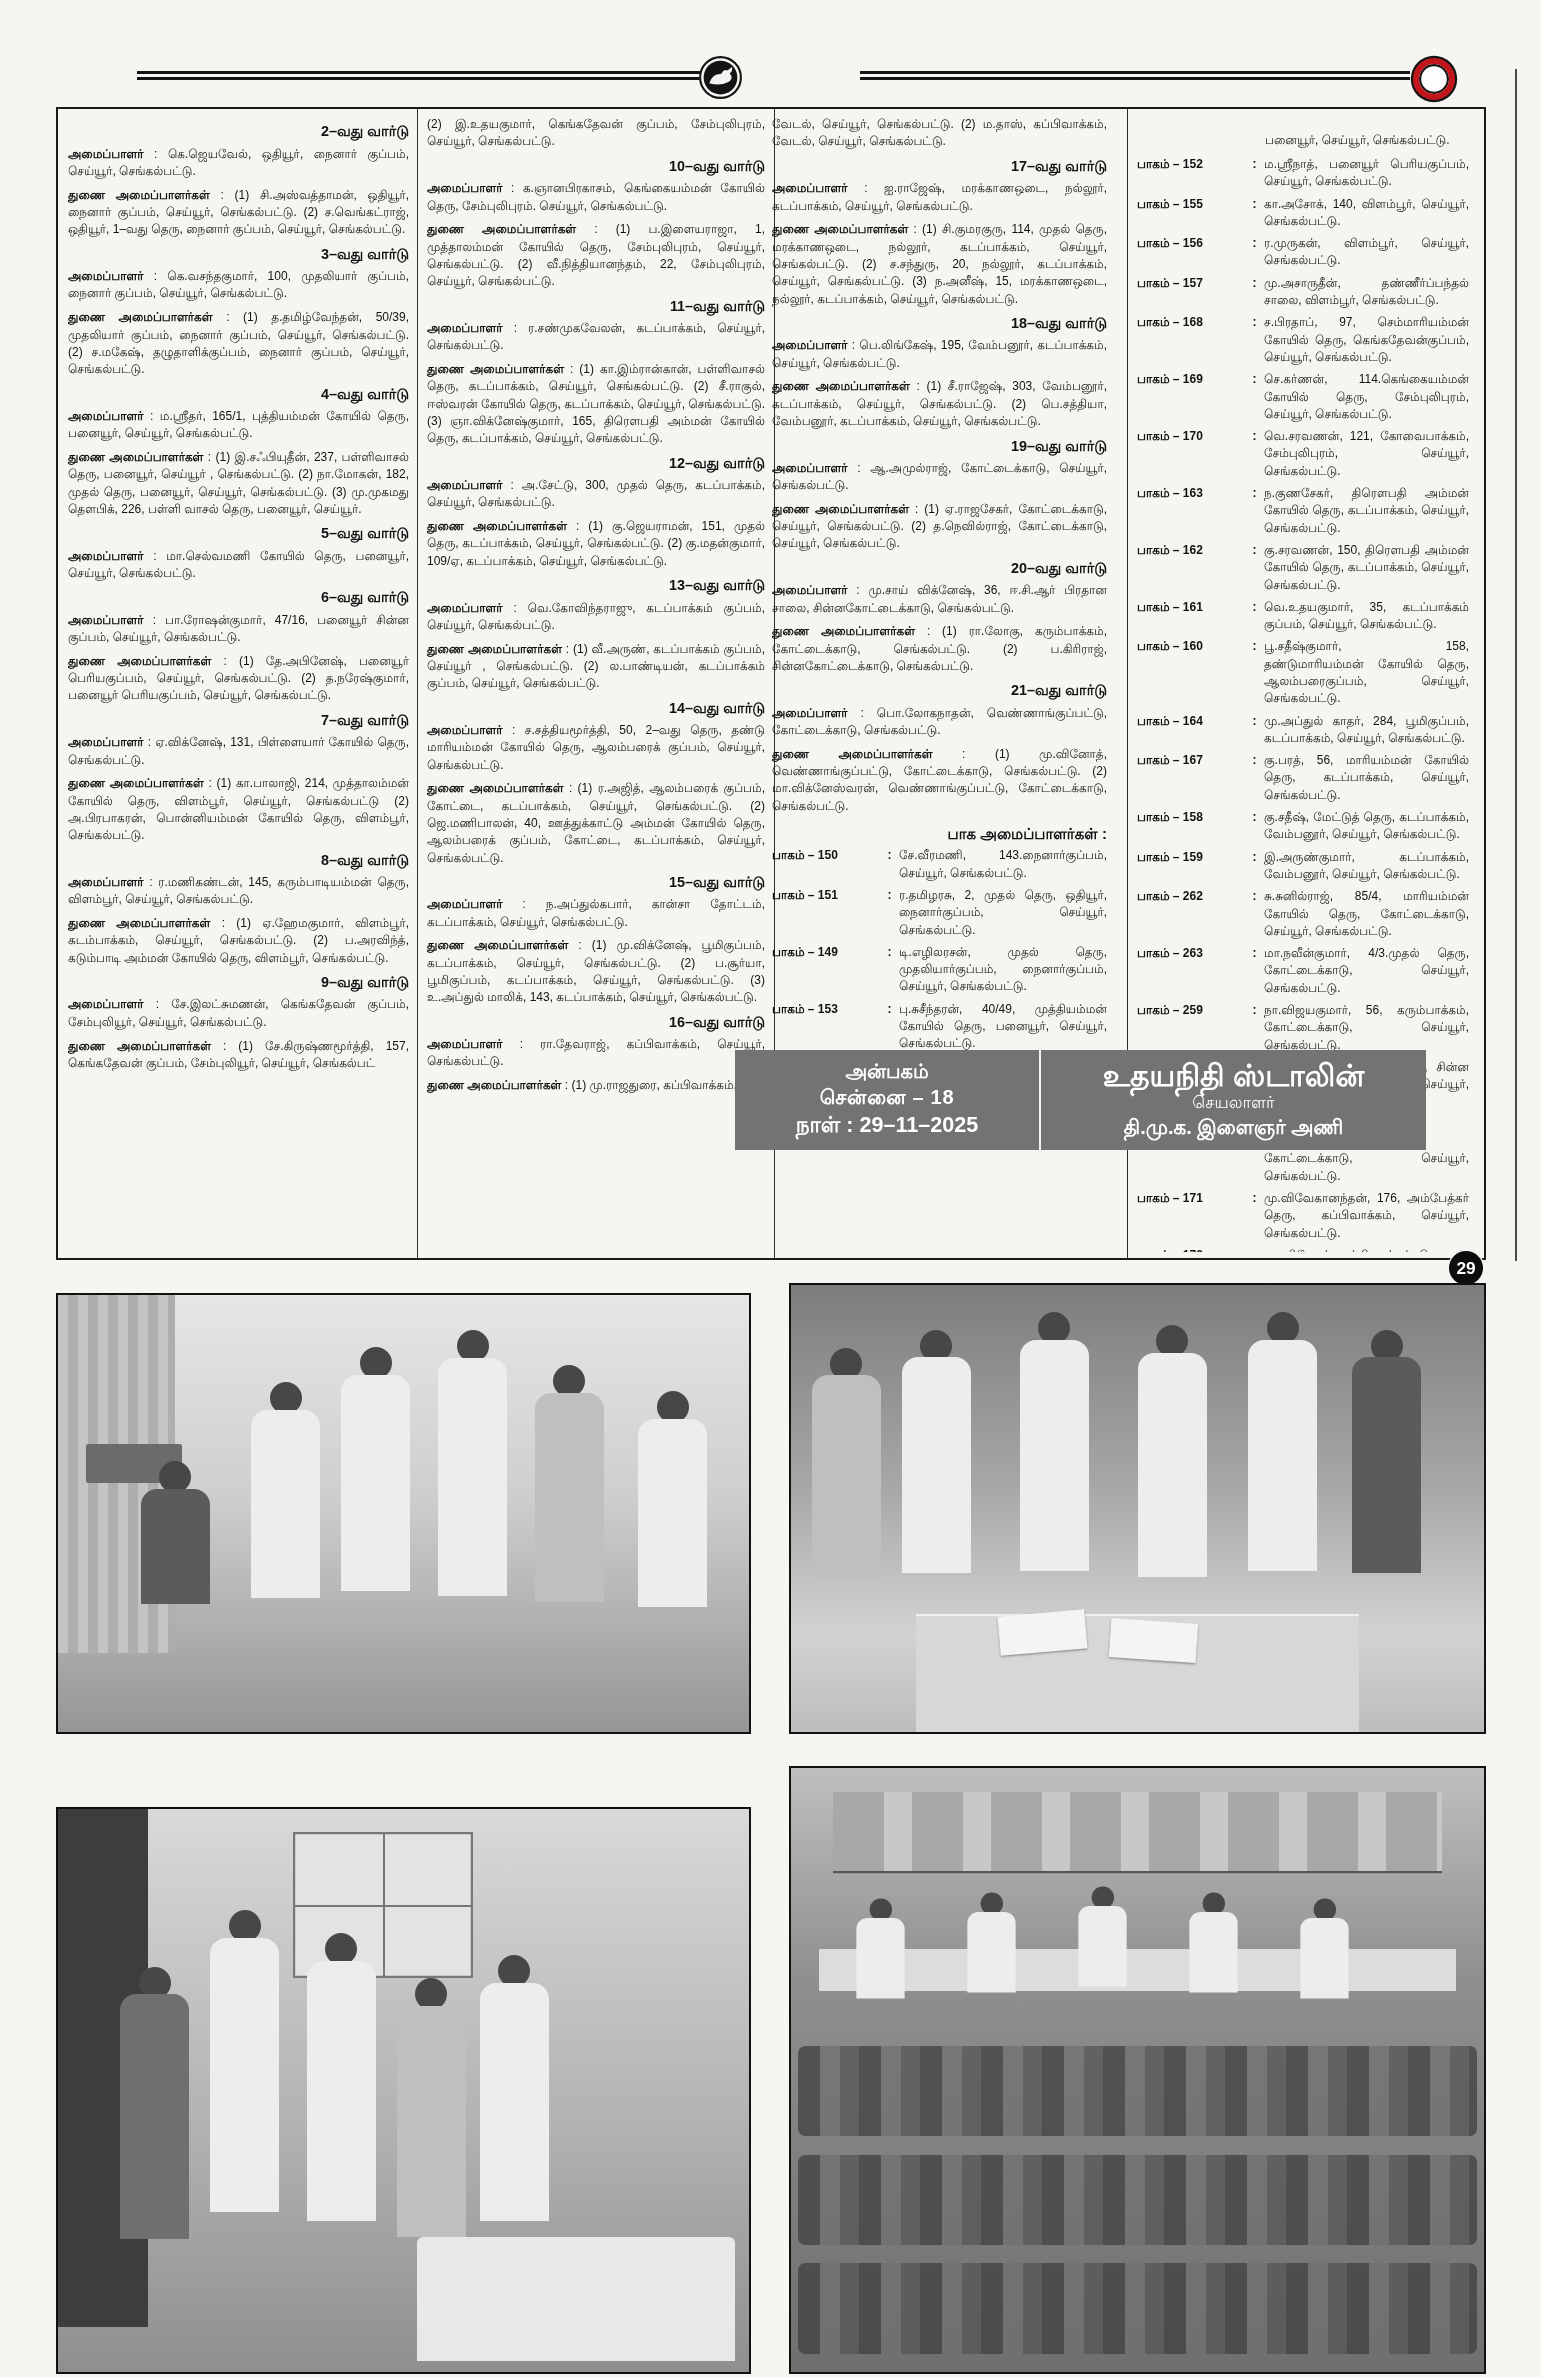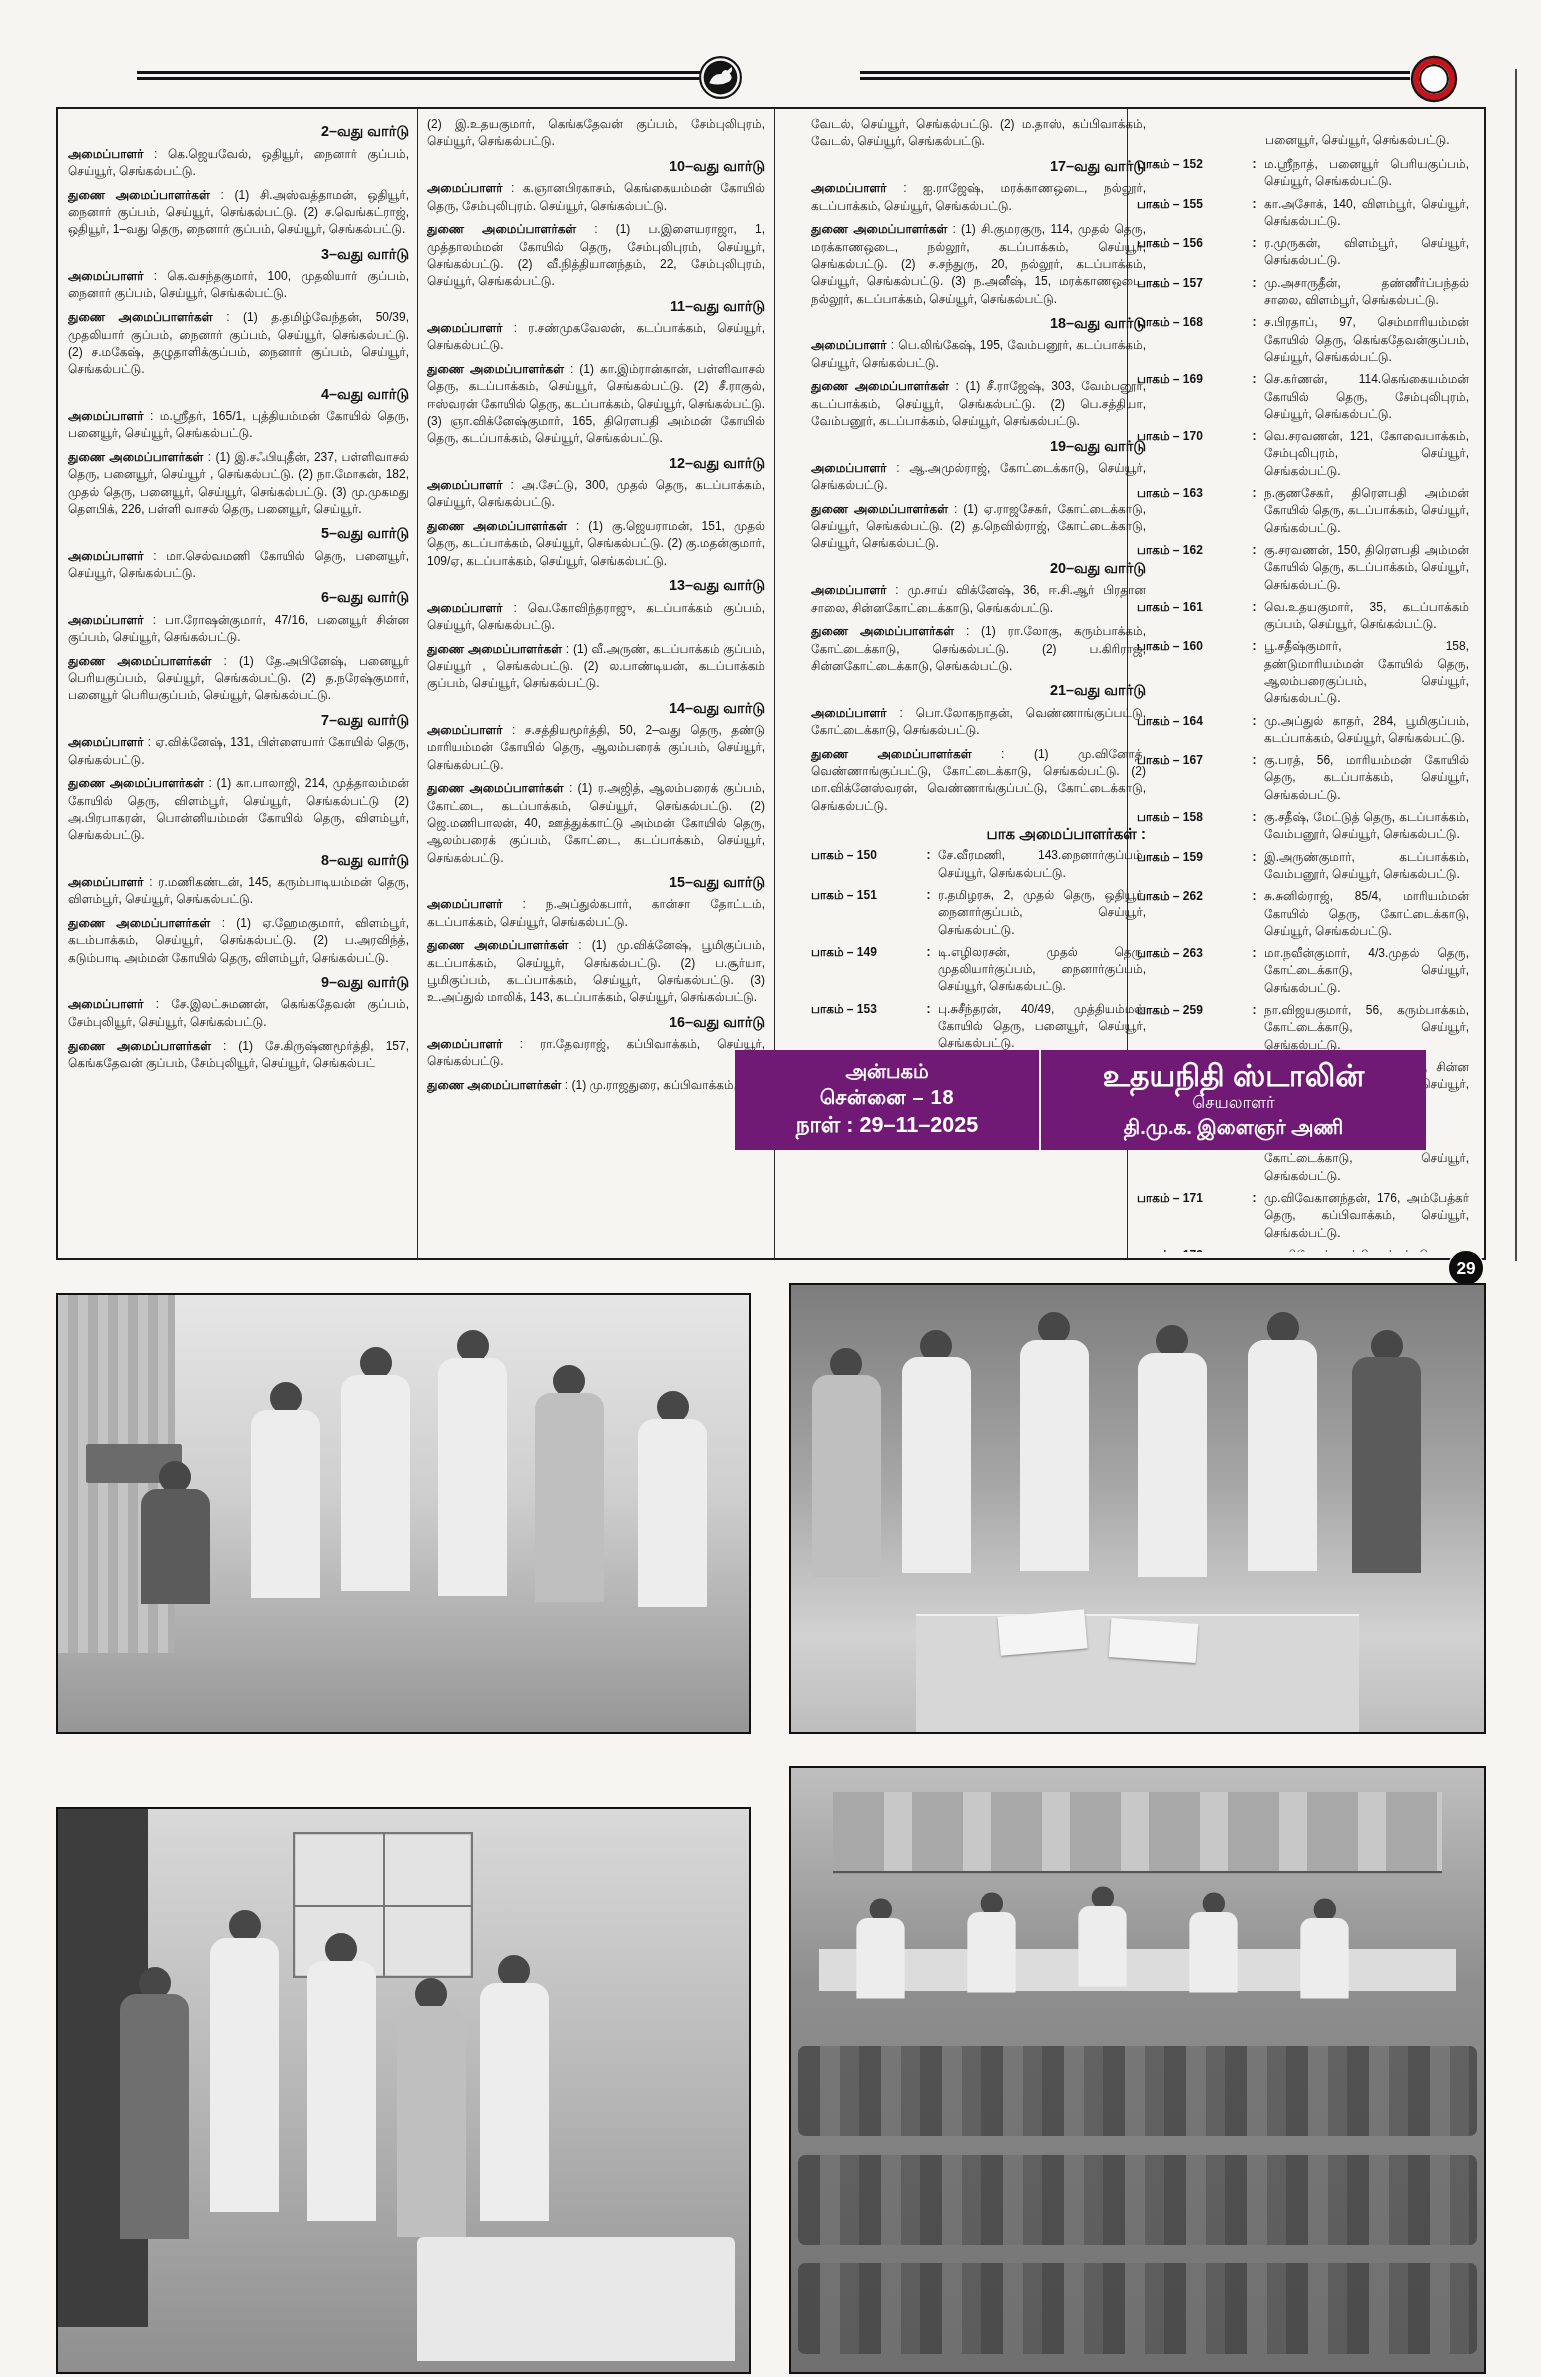--- a/index.html
+++ b/index.html
@@ -21,21 +21,21 @@
   .col p{margin:0 0 6.5px;text-align:justify;}
   .col h3{font-size:14.4px;font-weight:bold;text-align:right;margin:7.2px 0 5px;}
   .col h3.section{font-size:15px;margin-top:10px;}
   .cont.indent{padding-left:128px;margin-top:16px;}
   .part-row{display:flex;margin-bottom:5px;}
   .part-num{flex:0 0 108px;font-weight:bold;white-space:nowrap;}
   .part-colon{flex:0 0 19px;text-align:center;font-weight:bold;}
   .part-text{flex:1;text-align:justify;}
   b.lbl{font-weight:bold;}
   
-  .ad-box{position:absolute;left:735px;top:1050px;width:691px;height:100px;background:#701a75;color:#fff;display:flex;}
+  .ad-box{position:absolute;left:735px;top:1050px;width:691px;height:100px;background:#737373;color:#fff;display:flex;}
   .ad-left{flex:0 0 44%;display:flex;flex-direction:column;justify-content:center;align-items:center;gap:1.4px;
            border-right:2.2px solid #f6f5f1;}
   .ad-left .l1{font-size:19.5px;font-weight:bold;}
   .ad-left .l2{font-size:20px;font-weight:bold;letter-spacing:0.7px;}
   .ad-left .l3{font-size:21.6px;font-weight:bold;}
   .ad-right{flex:1;display:flex;flex-direction:column;justify-content:center;align-items:center;}
   .ad-right .t{font-size:30px;font-weight:bold;line-height:33px;}
   .ad-right .s1{font-size:16.6px;margin-top:1.4px;}
   .ad-right .s2{font-size:20px;font-weight:bold;margin-top:2px;}
   
@@ -134,21 +134,21 @@
         <h3>14–வது வார்டு</h3>
         <p><b class="lbl">அமைப்பாளர்</b> : ச.சத்தியமூர்த்தி, 50, 2–வது தெரு, தண்டு மாரியம்மன் கோயில் தெரு, ஆலம்பரைக் குப்பம், செய்யூர், செங்கல்பட்டு.</p>
         <p><b class="lbl">துணை அமைப்பாளர்கள்</b> : (1) ர.அஜித், ஆலம்பரைக் குப்பம், கோட்டை, கடப்பாக்கம், செய்யூர், செங்கல்பட்டு. (2) ஜெ.மணிபாலன், 40, ஊத்துக்காட்டு அம்மன் கோயில் தெரு, ஆலம்பரைக் குப்பம், கோட்டை, கடப்பாக்கம், செய்யூர், செங்கல்பட்டு.</p>
         <h3>15–வது வார்டு</h3>
         <p><b class="lbl">அமைப்பாளர்</b> : ந.அப்துல்கபார், கான்சா தோட்டம், கடப்பாக்கம், செய்யூர், செங்கல்பட்டு.</p>
         <p><b class="lbl">துணை அமைப்பாளர்கள்</b> : (1) மு.விக்னேஷ், பூமிகுப்பம், கடப்பாக்கம், செய்யூர், செங்கல்பட்டு. (2) ப.சூர்யா, பூமிகுப்பம், கடப்பாக்கம், செய்யூர், செங்கல்பட்டு. (3) உ.அப்துல் மாலிக், 143, கடப்பாக்கம், செய்யூர், செங்கல்பட்டு.</p>
         <h3>16–வது வார்டு</h3>
         <p><b class="lbl">அமைப்பாளர்</b> : ரா.தேவராஜ், கப்பிவாக்கம், செய்யூர், செங்கல்பட்டு.</p>
         <p><b class="lbl">துணை அமைப்பாளர்கள்</b> : (1) மு.ராஜதுரை, கப்பிவாக்கம்,</p>
       </div>
-    <div class="col" style="left:753px;width:335px;">
+    <div class="col" style="left:714px;width:335px;">
         <p class="cont">வேடல், செய்யூர், செங்கல்பட்டு. (2) ம.தாஸ், கப்பிவாக்கம், வேடல், செய்யூர், செங்கல்பட்டு.</p>
         <h3>17–வது வார்டு</h3>
         <p><b class="lbl">அமைப்பாளர்</b> : ஐ.ராஜேஷ், மரக்காணஒடை, நல்லூர், கடப்பாக்கம், செய்யூர், செங்கல்பட்டு.</p>
         <p><b class="lbl">துணை அமைப்பாளர்கள்</b> : (1) சி.குமரகுரு, 114, முதல் தெரு, மரக்காணஒடை, நல்லூர், கடப்பாக்கம், செய்யூர், செங்கல்பட்டு. (2) ச.சந்துரு, 20, நல்லூர், கடப்பாக்கம், செய்யூர், செங்கல்பட்டு. (3) ந.அனீஷ், 15, மரக்காணஒடை, நல்லூர், கடப்பாக்கம், செய்யூர், செங்கல்பட்டு.</p>
         <h3>18–வது வார்டு</h3>
         <p><b class="lbl">அமைப்பாளர்</b> : பெ.லிங்கேஷ், 195, வேம்பனூர், கடப்பாக்கம், செய்யூர், செங்கல்பட்டு.</p>
         <p><b class="lbl">துணை அமைப்பாளர்கள்</b> : (1) சீ.ராஜேஷ், 303, வேம்பனூர், கடப்பாக்கம், செய்யூர், செங்கல்பட்டு. (2) பெ.சத்தியா, வேம்பனூர், கடப்பாக்கம், செய்யூர், செங்கல்பட்டு.</p>
         <h3>19–வது வார்டு</h3>
         <p><b class="lbl">அமைப்பாளர்</b> : ஆ.அமுல்ராஜ், கோட்டைக்காடு, செய்யூர், செங்கல்பட்டு.</p>
         <p><b class="lbl">துணை அமைப்பாளர்கள்</b> : (1) ஏ.ராஜசேகர், கோட்டைக்காடு, செய்யூர், செங்கல்பட்டு. (2) த.நெவில்ராஜ், கோட்டைக்காடு, செய்யூர், செங்கல்பட்டு.</p>

